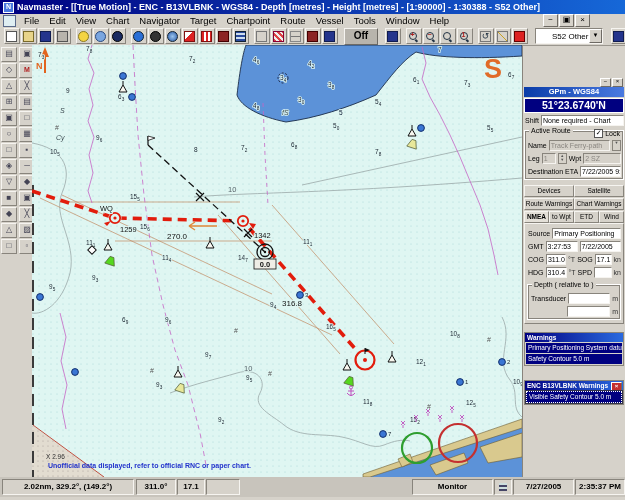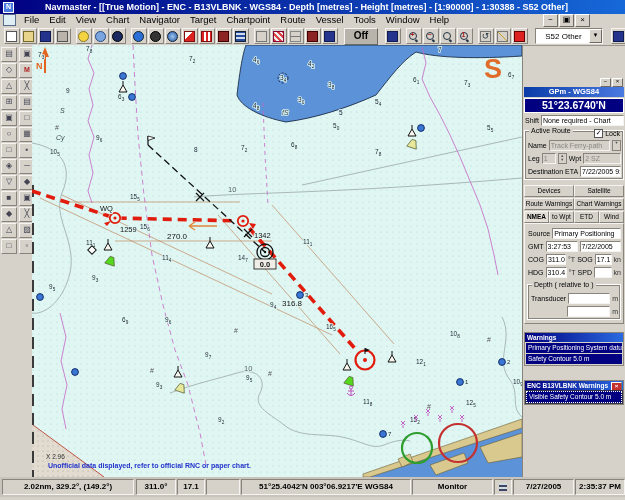--- a/index.html
+++ b/index.html
@@ -1,26 +1,26 @@
 <!DOCTYPE html>
 <html><head>
 <meta charset="utf-8">
 <style>
   html,body{margin:0;padding:0;}
   .app{position:relative;width:625px;height:500px;background:#d6d2ca;font-family:"Liberation Sans",sans-serif;overflow:hidden;
        -webkit-font-smoothing:none;}
   
   .titlebar{position:absolute;left:0;top:0;width:625px;height:14px;
-    background:linear-gradient(90deg,#000080,#1668d8);color:#fff;display:flex;align-items:center;gap:28px;}
+    background:linear-gradient(90deg,#000080,#1668d8);color:#fff;display:flex;align-items:center;}
   .titlebar .appico{width:9px;height:9px;margin:0 3px;background:#4a7ae0;border:1px solid #fff;
     color:#fff;font-size:7px;line-height:8px;text-align:center;font-weight:bold;}
   .titlebar .ttext{font-size:9px;font-weight:bold;white-space:nowrap;}
   
   .menubar{position:absolute;left:0;top:14px;width:592px;height:13px;background:#d6d2ca;
-    border-bottom:1px solid #f4f2ee;display:flex;font-size:9.5px;}
+    border-bottom:1px solid #f4f2ee;display:flex;align-items:center;font-size:9.5px;}
   .menuico{width:11px;height:10px;margin:0 3px;background:#dfeef2;border:1px solid #5a6a8a;}
   .menubar .mi{padding:0 5px;height:12px;line-height:12px;}
   .winbtns{margin-left:auto;display:flex;gap:1px;padding-right:2px;}
   .wb{width:13px;height:11px;background:#d6d2ca;border:1px solid;border-color:#fff #6e6a64 #6e6a64 #fff;
       font-size:8px;line-height:9px;text-align:center;}
   
   .toolbar{position:absolute;left:0;top:27px;width:625px;height:18px;background:#d6d2ca;
     border-bottom:1px solid #9a968e;display:flex;align-items:center;}
   .tbtn{width:14px;height:14px;margin:0 0.5px;background:#d6d2ca;border:1px solid;border-color:#f6f4f0 #88847c #88847c #f6f4f0;
     display:flex;align-items:center;justify-content:center;flex:0 0 auto;}
@@ -48,21 +48,21 @@
   .k-rotate{background:#d6d2ca;border:1px solid #777;color:#234;font-size:9px;line-height:8px;text-align:center;}
   .k-angle{background:linear-gradient(45deg,#d6d2ca 45%,#c8a020 45% 55%,#d6d2ca 55%);border:1px solid #777;}
   .k-mag{position:relative;width:9px;height:9px;}
   .k-mag::before{content:"";position:absolute;left:0;top:0;width:6px;height:6px;border:1.5px solid #234;border-radius:50%;}
   .k-mag::after{content:"";position:absolute;left:7px;top:7px;width:3px;height:1.5px;background:#234;transform:rotate(45deg);transform-origin:0 0;}
   .magch{position:absolute;left:1.5px;top:-1px;font-size:7px;color:#a22;font-weight:bold;}
   .offbtn{height:15px;min-width:32px;margin:0 2px;background:#b8b4ac;border:1px solid;border-color:#f6f4f0 #6e6a64 #6e6a64 #f6f4f0;
     font-size:10px;font-weight:bold;text-align:center;line-height:14px;flex:0 0 auto;}
   .palette{height:14px;width:66px;margin:0 3px;background:#fff;border:1px solid;border-color:#88847c #f6f4f0 #f6f4f0 #88847c;
     display:flex;align-items:center;flex:0 0 auto;}
-  .palette .ptext{flex:1;font-size:8px;padding-left:2px;white-space:nowrap;overflow:hidden;text-align:center;}
+  .palette .ptext{flex:1;font-size:8px;padding-left:16px;white-space:nowrap;overflow:hidden;}
   .palette .parr{width:11px;height:12px;background:#d6d2ca;border:1px solid;border-color:#fff #6e6a64 #6e6a64 #fff;
      font-size:6px;line-height:11px;text-align:center;}
   
   .lefttb{position:absolute;left:0;top:45px;width:32px;height:432px;background:#d6d2ca;display:flex;gap:1px;padding-top:2px;}
   .ltcol{display:flex;flex-direction:column;gap:1px;margin-left:1px;}
   .lbtn{width:14px;height:13px;background:#d6d2ca;border:1px solid;border-color:#f6f4f0 #88847c #88847c #f6f4f0;
     font-size:8px;line-height:11px;text-align:center;color:#445;}
   .lbtn.red{color:#b02020;font-weight:bold;font-size:7px;}
   
   .chartwrap{position:absolute;left:32px;top:45px;width:490px;height:432px;border-right:1px solid #88847c;}
@@ -657,20 +657,19 @@
       </div>
       <div class="warnline sel">Visible Safety Contour 5.0 m</div>
     </div>
   </div>
 
   <div class="statusbar">
     <div class="scell" style="left:2px;width:130px;">2.02nm, 329.2°, (149.2°)</div>
     <div class="scell" style="left:136px;width:38px;">311.0°</div>
     <div class="scell" style="left:177px;width:26px;">17.1</div>
     <div class="scell" style="left:206px;width:32px;"></div>
-    <div class="scell" style="left:241px;width:168px;">51°25.4042'N 003°06.9217'E WGS84</div>
     <div class="scell" style="left:412px;width:79px;">Monitor</div>
     <div class="scell" style="left:494px;width:16px;"><span class="sico"></span></div>
     <div class="scell" style="left:513px;width:59px;">7/27/2005</div>
     <div class="scell" style="left:575px;width:48px;">2:35:37 PM</div>
   </div>
   <div class="footer"></div>
 </div>
 
 </body></html>

